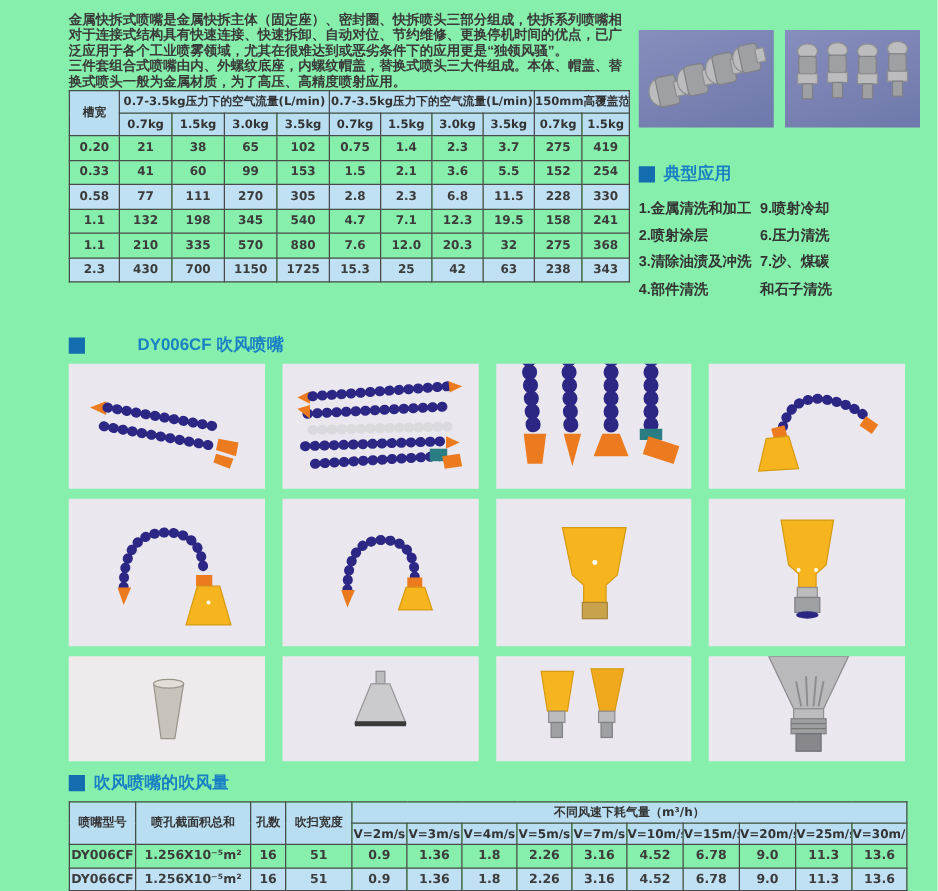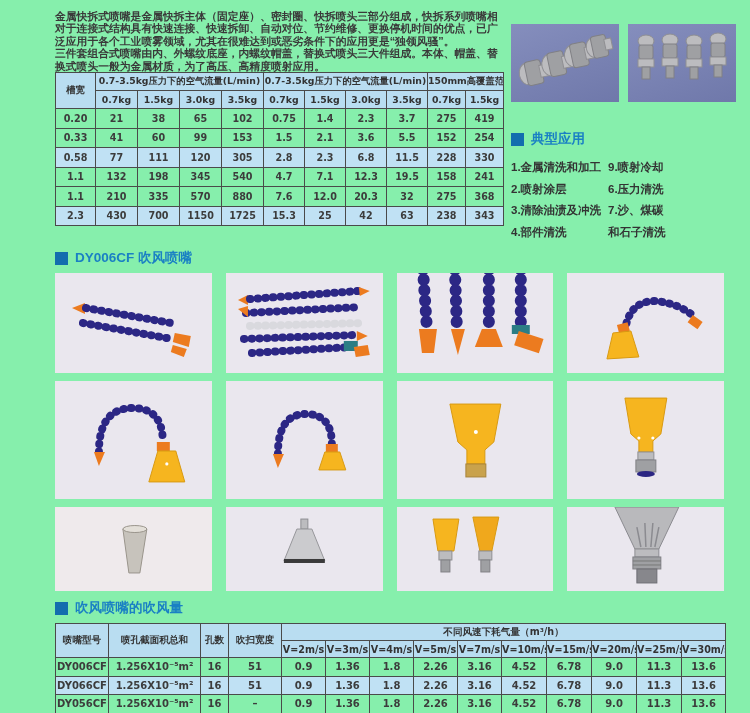--- a/index.html
+++ b/index.html
@@ -127,21 +127,21 @@
                 <td>2.1</td>
                 <td>3.6</td>
                 <td>5.5</td>
                 <td>152</td>
                 <td>254</td>
               </tr>
               <tr class="hl">
                 <td>0.58</td>
                 <td>77</td>
                 <td>111</td>
-                <td>120</td>
+                <td>270</td>
                 <td>305</td>
                 <td>2.8</td>
                 <td>2.3</td>
                 <td>6.8</td>
                 <td>11.5</td>
                 <td>228</td>
                 <td>330</td>
               </tr>
               <tr>
                 <td>1.1</td>
@@ -262,21 +262,21 @@
               <span>9.喷射冷却</span>
               <span>6.压力清洗</span>
               <span>7.沙、煤碳</span>
               <span>和石子清洗</span>
             </div>
           </div>
         </div>
       </div>
     </div>
 
-    <div class="sec-header" style="margin-top:6px;">
+    <div class="sec-header" style="margin-top:24px;gap:35px;">
       <span class="sec-bullet"></span>
       <span class="sec-title">DY006CF 吹风喷嘴</span>
     </div>
 
     <div class="grid">
 
       <div class="tile r1">
         <svg viewBox="0 0 157 100" preserveAspectRatio="xMidYMid meet">
           <polygon class="orange" points="30,30 17,35 30,41"></polygon>
           <path class="hose" d="M31 35 L122 51"></path>

